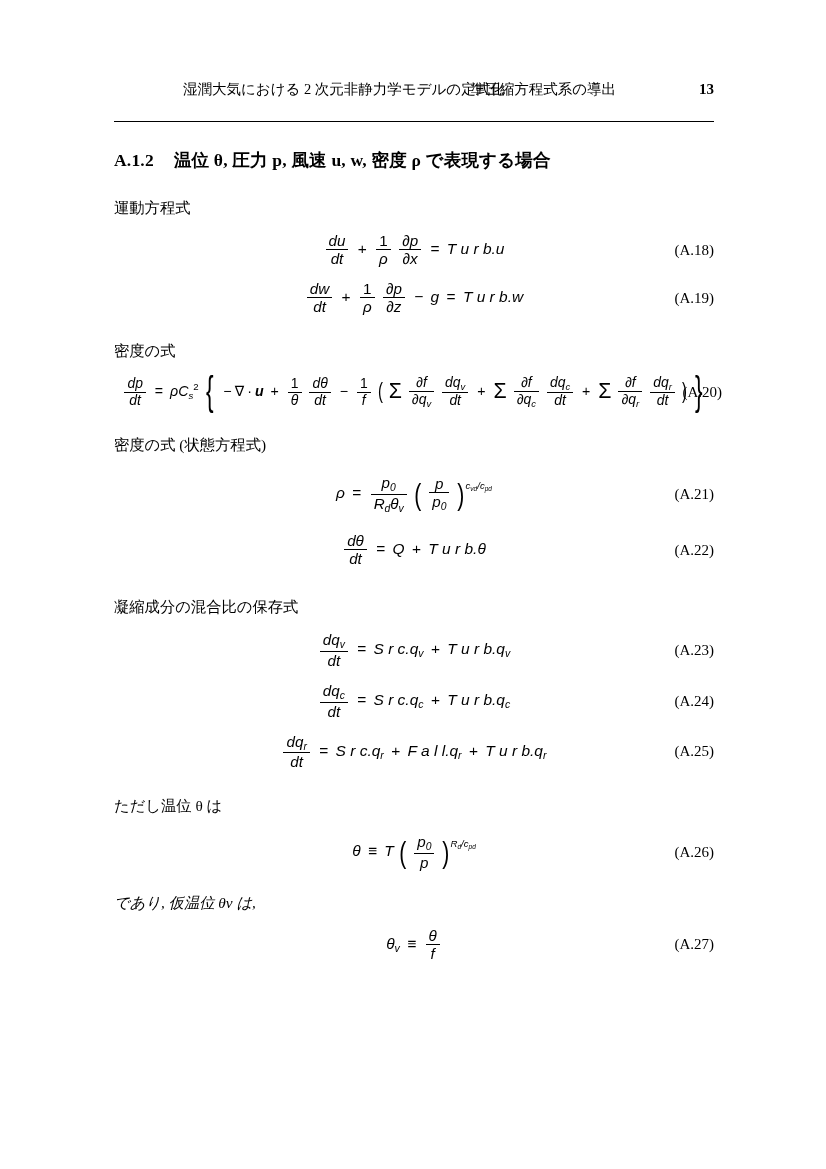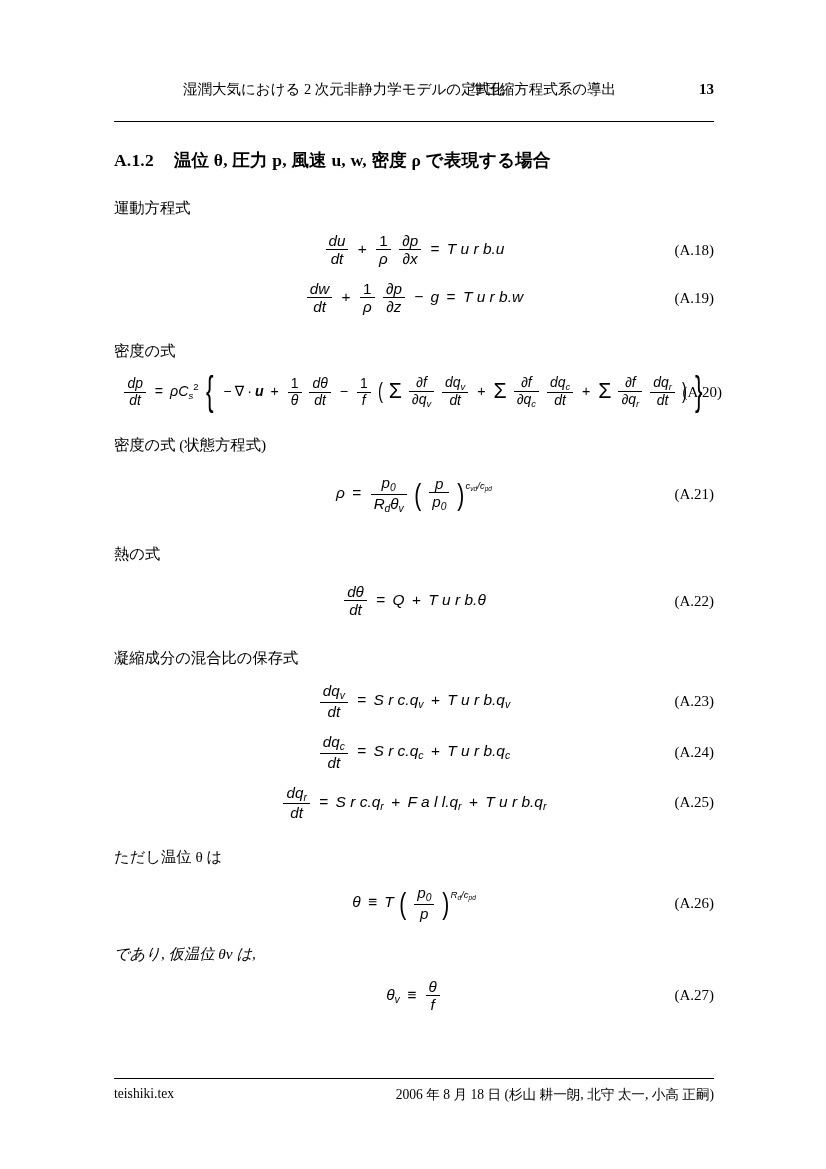--- a/index.html
+++ b/index.html
@@ -284,21 +284,20 @@
         <span>ρ</span>
         <span class="mop">=</span>
         <span class="frac"><span class="num">p<sub>0</sub></span><span class="den">R<sub>d</sub>θ<sub>v</sub></span></span>
         <span class="big-paren">(</span>
         <span class="frac"><span class="num">p</span><span class="den">p<sub>0</sub></span></span>
         <span class="big-paren">)</span><span class="expsup">c<sub>vd</sub>/c<sub>pd</sub></span>
       </span>
       <span class="eqtag">(A.21)</span>
     </div>
 
-    <div class="subhead" style="margin-top:30px;">熱の式</div>
 
     <div class="eqrow" style="margin-top:18px;">
       <span class="eq">
         <span class="frac"><span class="num">dθ</span><span class="den">dt</span></span>
         <span class="mop">=</span>
         <span>Q</span>
         <span class="mop">+</span>
         <span>T u r b.θ</span>
       </span>
       <span class="eqtag">(A.22)</span>
@@ -361,18 +360,14 @@
       <span class="eq">
         <span>θ<sub>v</sub></span>
         <span class="mop">≡</span>
         <span class="frac"><span class="num">θ</span><span class="den">f</span></span>
       </span>
       <span class="eqtag">(A.27)</span>
     </div>
 
   </div>
 
-  <div class="footer">
-    <div class="left">teishiki.tex</div>
-    <div class="right">2006 年 8 月 18 日 (杉山 耕一朗, 北守 太一, 小高 正嗣)</div>
-  </div>
 
 </div>
 
 </body></html>

